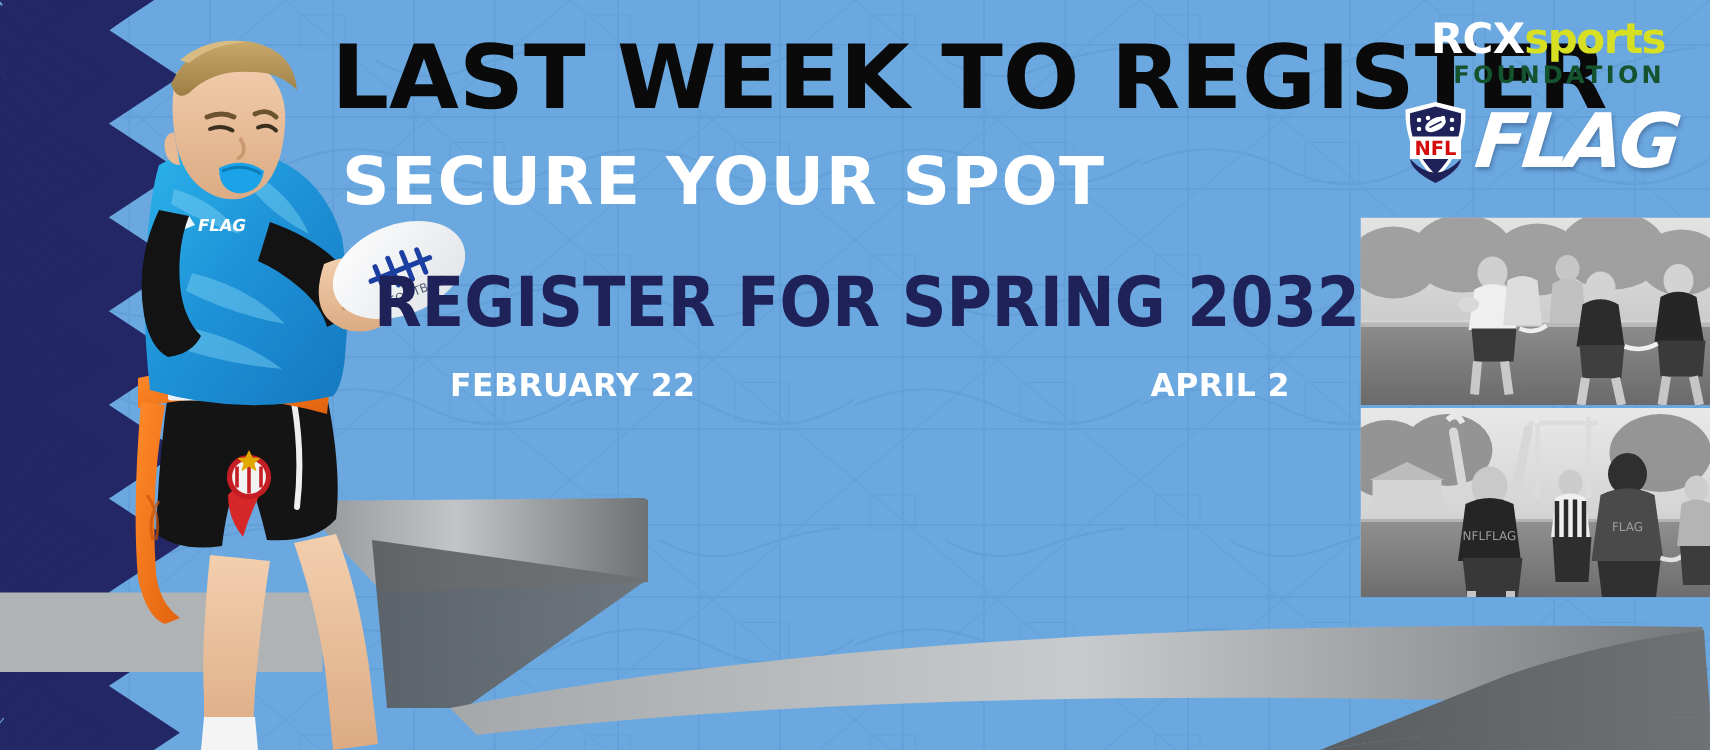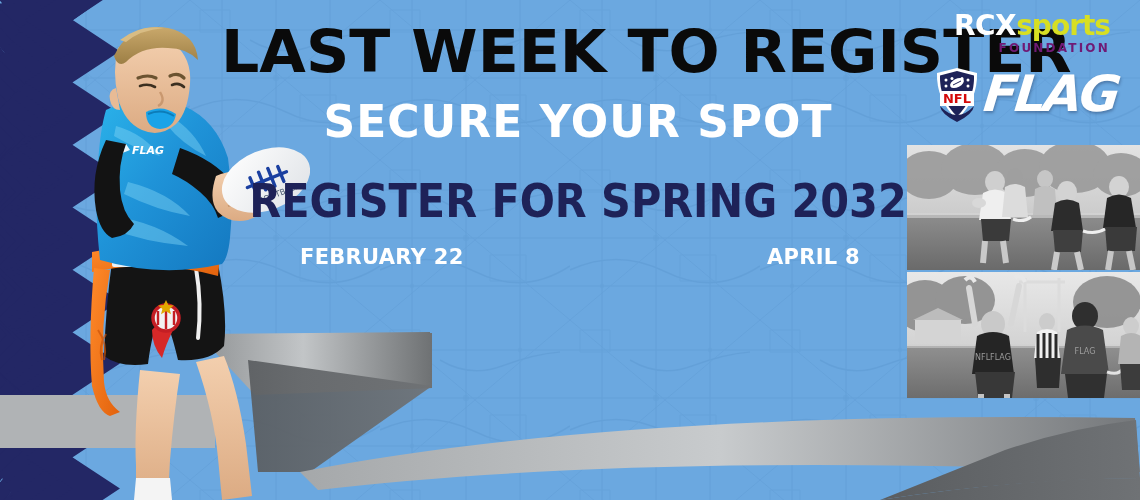--- a/index.html
+++ b/index.html
@@ -61,21 +61,20 @@
     letter-spacing: 0px;
     color: #0a0a0a;
     transform: scaleX(1.02);
     white-space: nowrap;
   }
 
   .subhead {
     position: absolute;
     left: 228px; top: 100px;
     width: 700px;
-    text-align: center;
     font-family: "DejaVu Sans", sans-serif;
     font-weight: bold;
     font-size: 44px;
     line-height: 1;
     letter-spacing: 1px;
     color: #ffffff;
     white-space: nowrap;
   }
 
   .seasonline {
@@ -125,23 +124,23 @@
     font-weight: bold;
     font-size: 28px;
     letter-spacing: -0.5px;
     white-space: nowrap;
   }
   .rcx-rcx { color: #ffffff; }
   .rcx-sports { color: #d7df23; letter-spacing: -1px; }
   .rcx-line2 {
     font-family: "DejaVu Sans", sans-serif;
     font-weight: bold;
-    font-size: 12px;
+    font-size: 16px;
     letter-spacing: 2.2px;
-    color: #701a75;
+    color: #14532d;
     margin-top: 2px;
     white-space: nowrap;
   }
 
   
   .nfl-flag {
     position: absolute;
     right: 22px; top: 66px;
     display: flex;
     align-items: center;
@@ -365,21 +364,21 @@
 
   <div class="headline">LAST WEEK TO REGISTER</div>
   <div class="subhead">SECURE YOUR SPOT</div>
   <div class="seasonline">REGISTER FOR SPRING 2032</div>
 
   <div class="detail-row">
     <div class="detail-col">
       <span class="dv">FEBRUARY 22</span>
     </div>
     <div class="detail-col">
-      <span class="dv">APRIL 8</span>
+      <span class="dv">APRIL 2</span>
     </div>
   </div>
 
   <div class="rcx-logo">
     <div class="rcx-line1">
       <span class="rcx-rcx">RCX</span><span class="rcx-sports">sports</span>
     </div>
     <div class="rcx-line2">FOUNDATION</div>
   </div>
 

